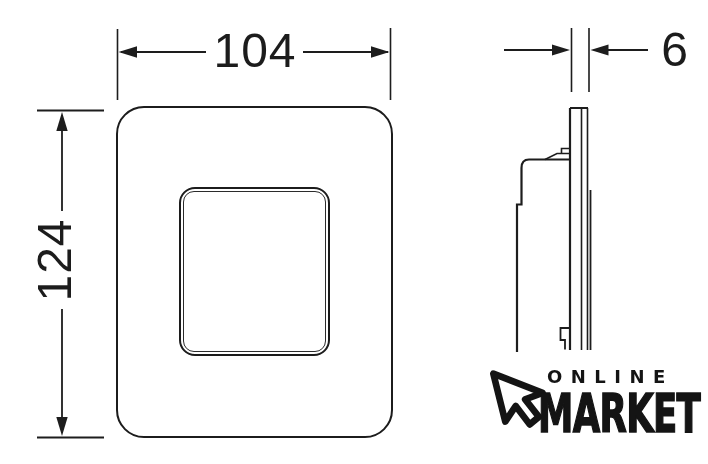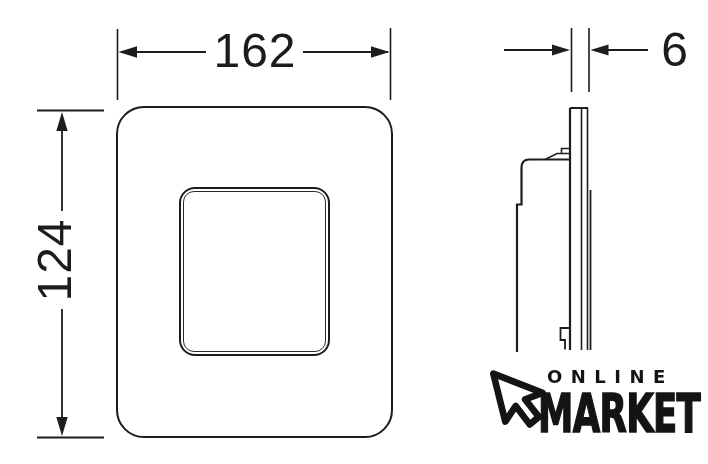--- a/index.html
+++ b/index.html
@@ -88,21 +88,21 @@
       <path class="stroke" stroke-width="1.8" d="M590.5,190 V350"></path>
 
       <path class="stroke" stroke-width="2.2" d="M570,159.5 H529 Q521.5,159.5 521.5,168 V204.5 L517,204.5 V352"></path>
 
       <path class="stroke" stroke-width="1.6" d="M545,159.5 L557,153.5 H570 M561.5,153.5 V148.5 H570"></path>
 
       <path class="stroke" stroke-width="1.8" d="M570,328 H560.5 V340 H565 V349.5"></path>
     </g>
   </svg>
 
-  <div class="dim-label" style="left:255px;top:51px;">162</div>
+  <div class="dim-label" style="left:255px;top:51px;">104</div>
 
   <div class="dim-label rot" style="left:55px;top:260px;">124</div>
 
   <div class="dim-label" style="left:675px;top:50px;">6</div>
 
   <div class="logo">
     <svg class="logo-cursor" viewBox="0 0 26 30">
       <path d="M3.5,1.5 L3.5,21 L9,16 L12.6,24.4 L16.8,22.4 L13.2,14.4 L20.5,13.6 Z" fill="#ffffff" stroke="#141414" stroke-width="2.6" stroke-linejoin="round"></path>
     </svg>
     <div class="logo-line1">ONLINE</div>

